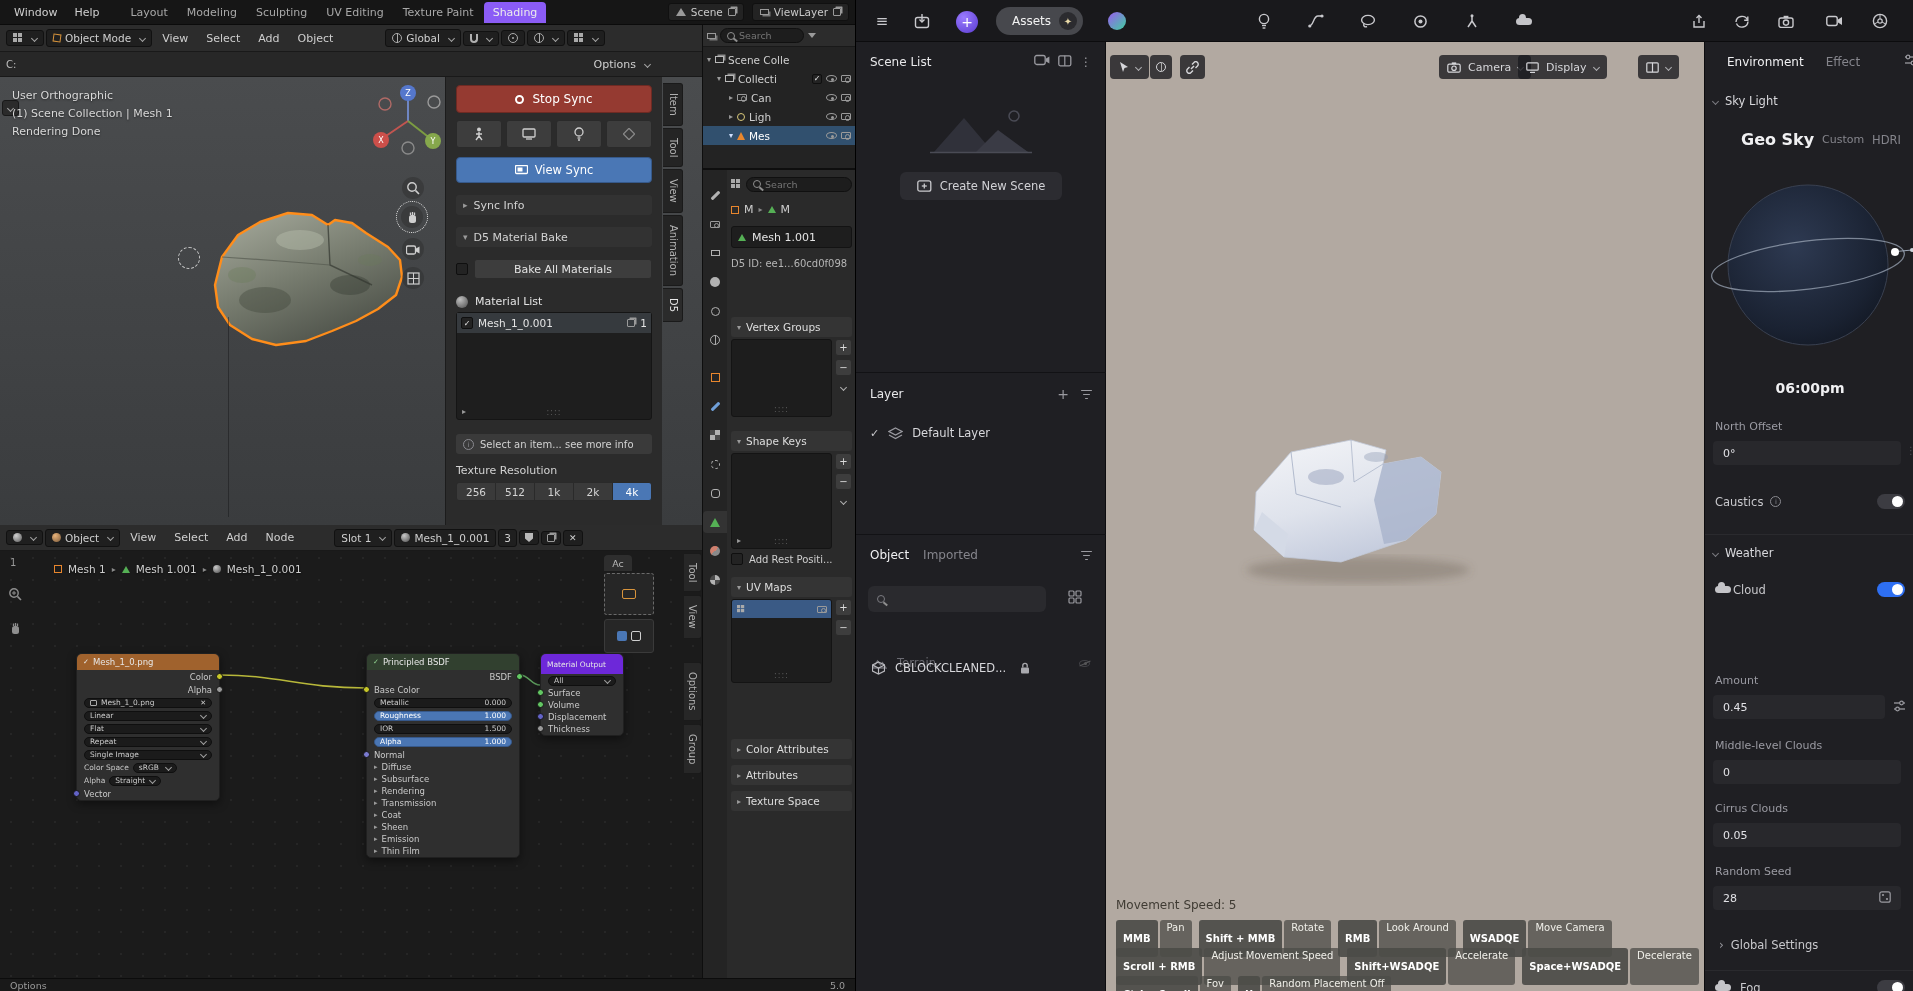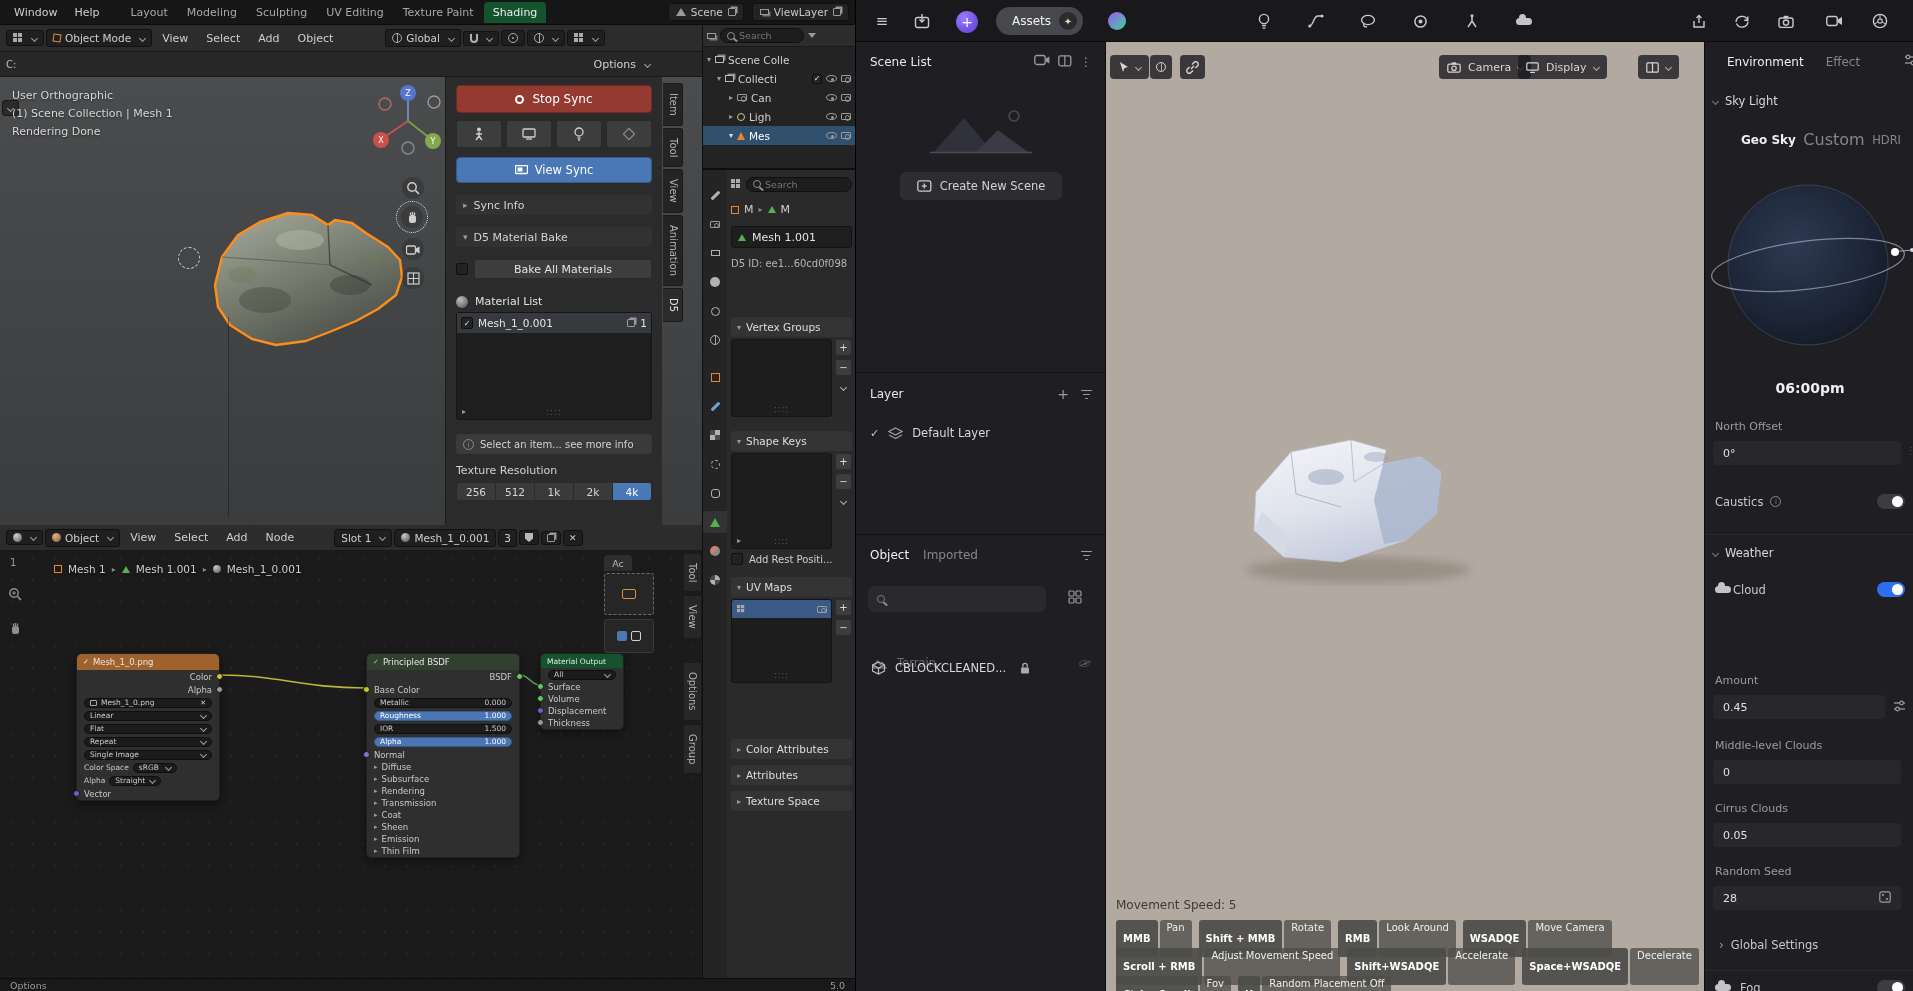--- a/index.html
+++ b/index.html
@@ -8,21 +8,21 @@
 .abs{position:absolute;}
 .fx{display:flex;align-items:center;}
 .grow{flex:1;}
 
 .cv{display:inline-block;width:5px;height:5px;border-right:1.3px solid currentColor;border-bottom:1.3px solid currentColor;transform:rotate(45deg);margin-left:5px;opacity:.75;flex:none;}
 
 #blender{left:0;top:0;width:855px;height:991px;background:#1d1d1d;}
 #bl-topbar{left:0;top:0;width:855px;height:25px;background:#161616;border-bottom:1px solid #0b0b0b;display:flex;align-items:center;padding:0 6px;gap:1px;}
 .menu{color:#cfcfcf;font-size:11px;padding:2px 8px;border-radius:3px;}
 .wtab{color:#a8a8a8;font-size:11px;padding:4px 9px;border-radius:4px 4px 0 0;white-space:nowrap;}
-.wtab.on{background:#14532d;color:#ececec;}
+.wtab.on{background:#8b5cf6;color:#ececec;}
 .tsel{display:flex;align-items:center;gap:5px;background:#232323;border:1px solid #101010;border-radius:3px;padding:2px 7px;color:#c9c9c9;font-size:10.5px;}
 .i-copy{display:inline-block;width:8px;height:8px;border:1px solid #9a9a9a;border-radius:1px;box-shadow:2px -2px 0 -0.5px #9a9a9a;}
 .i-scene{display:inline-block;width:0;height:0;border-left:5px solid transparent;border-right:5px solid transparent;border-bottom:8px solid #9a9a9a;}
 .i-layers{display:inline-block;width:9px;height:6px;border:1px solid #9a9a9a;box-shadow:2px 2px 0 -0.5px #777;}
 #bl-view3d{left:0;top:25px;width:702px;height:500px;}
 .ed-head{background:#2c2c2c;border-bottom:1px solid #191919;display:flex;align-items:center;padding:0 6px;gap:2px;}
 .ebtn{display:flex;align-items:center;gap:4px;background:#1f1f1f;border:1px solid #111;border-radius:3px;padding:2px 6px;color:#cfcfcf;font-size:10.5px;white-space:nowrap;}
 .i-grid4{display:inline-block;width:10px;height:10px;}
 .i-grid4 i{float:left;width:4px;height:4px;background:#aaa;margin:0 1px 1px 0;}
 .i-orcube{display:inline-block;width:8px;height:8px;border:1.3px solid #d8943c;transform:rotate(8deg);}
@@ -794,21 +794,21 @@
             <span style="font-size:7px;color:#9a9a9a;margin-right:4px">▸</span>
             <span>Emission</span>
           </div>
       <div class="nrow sm">
             <span style="font-size:7px;color:#9a9a9a;margin-right:4px">▸</span>
             <span>Thin Film</span>
           </div>
     </div>
 
     <div class="node" style="left:540px;top:128px;width:84px">
-      <div class="nhead" style="background:#14532d;height:14px;font-size:7.5px">
+      <div class="nhead" style="background:#6d28d9;height:20px;font-size:7.5px">
         <span>Material Output</span>
       </div>
       <div class="nrow">
             <div class="npill">
               <span>All</span>
               <span class="cv" style="margin:0"></span>
             </div>
           </div>
       <div class="nrow sm">
             <span class="sock l" style="background:#63c763;top:2px"></span>
@@ -1158,23 +1158,23 @@
               <circle cx="4" cy="3" r="1.8" fill="#1f1f23" stroke="#9a9aa0" stroke-width="1.2"></circle>
               <circle cx="9" cy="9" r="1.8" fill="#1f1f23" stroke="#9a9aa0" stroke-width="1.2"></circle>
             </svg></span>
     </div>
 
     <div class="abs fx" style="left:8px;top:52px;gap:7px">
       <span class="cv" style="margin:0;color:#9a9aa0"></span>
       <span style="color:#d8d8dc;font-size:11.5px">Sky Light</span>
     </div>
     <div class="abs fx" style="left:36px;top:88px;width:160px">
-      <span style="color:#f0f0f2;font-size:12px;font-weight:bold">Geo Sky</span>
+      <span style="color:#f0f0f2;font-size:16px;font-weight:bold">Geo Sky</span>
       <span class="grow"></span>
-      <span class="d5sub" style="font-size:16px">Custom</span>
+      <span class="d5sub" style="font-size:11px">Custom</span>
       <span class="grow"></span>
       <span class="d5sub" style="font-size:11.5px">HDRI</span>
     </div>
 
     <svg class="abs" style="left:0;top:120px" width="210" height="210">
       <defs>
         <radialGradient id="sg" cx="0.42" cy="0.38" r="0.75">
           <stop offset="0" stop-color="#2e3a52"></stop>
               <stop offset="0.7" stop-color="#1a2232"></stop>
               <stop offset="1" stop-color="#10151f"></stop>

